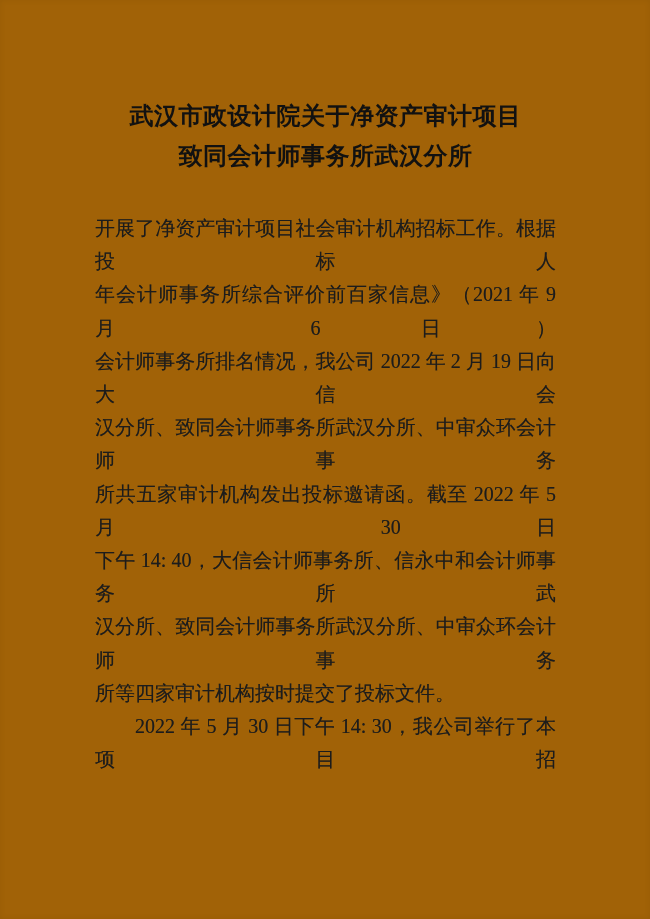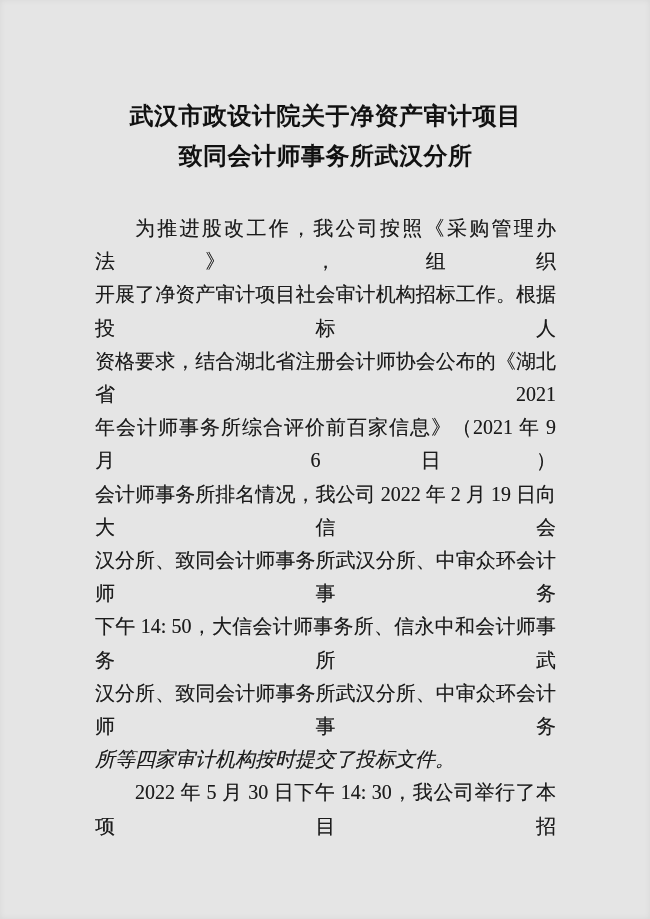--- a/index.html
+++ b/index.html
@@ -4,21 +4,21 @@
 <style>
   html, body {
     margin: 0;
     padding: 0;
     background: #ffffff;
   }
   .page {
     position: relative;
     width: 650px;
     height: 919px;
-    background: #e5e5e5;
+    background: #a16207;
     overflow: hidden;
     box-shadow: inset 0 0 6px rgba(0,0,0,0.06);
     font-family: "Liberation Serif", "DejaVu Serif", serif;
     color: #1c1c1c;
   }
   .content {
     position: absolute;
     left: 95px;
     top: 96px;
     width: 461px;
@@ -42,43 +42,41 @@
     white-space: normal;
     
     text-shadow: 0 0 0.4px rgba(30,30,30,0.55);
   }
   .line.first {
     text-indent: 2em;
   }
   .line.end {
     text-align: left;
     text-align-last: left;
-    font-style: italic;
   }
 </style>
 </head>
 <body>
 
 <div class="page">
   <div class="content">
 
     <div class="title">
       <div class="title-line">武汉市政设计院关于净资产审计项目</div>
       <div class="title-line">致同会计师事务所武汉分所</div>
     </div>
 
     <div class="body-text">
 
-      <div class="line first">为推进股改工作，我公司按照《采购管理办法》，组织</div>
       <div class="line">开展了净资产审计项目社会审计机构招标工作。根据投标人</div>
-      <div class="line">资格要求，结合湖北省注册会计师协会公布的《湖北省 2021</div>
       <div class="line">年会计师事务所综合评价前百家信息》（2021 年 9 月 6 日）</div>
       <div class="line">会计师事务所排名情况，我公司 2022 年 2 月 19 日向大信会</div>
       <div class="line">汉分所、致同会计师事务所武汉分所、中审众环会计师事务</div>
-      <div class="line">下午 14: 50，大信会计师事务所、信永中和会计师事务所武</div>
+      <div class="line">所共五家审计机构发出投标邀请函。截至 2022 年 5 月 30 日</div>
+      <div class="line">下午 14: 40，大信会计师事务所、信永中和会计师事务所武</div>
       <div class="line">汉分所、致同会计师事务所武汉分所、中审众环会计师事务</div>
       <div class="line end">所等四家审计机构按时提交了投标文件。</div>
 
       <div class="line first">2022 年 5 月 30 日下午 14: 30，我公司举行了本项目招</div>
 
     </div>
 
   </div>
 </div>
 

